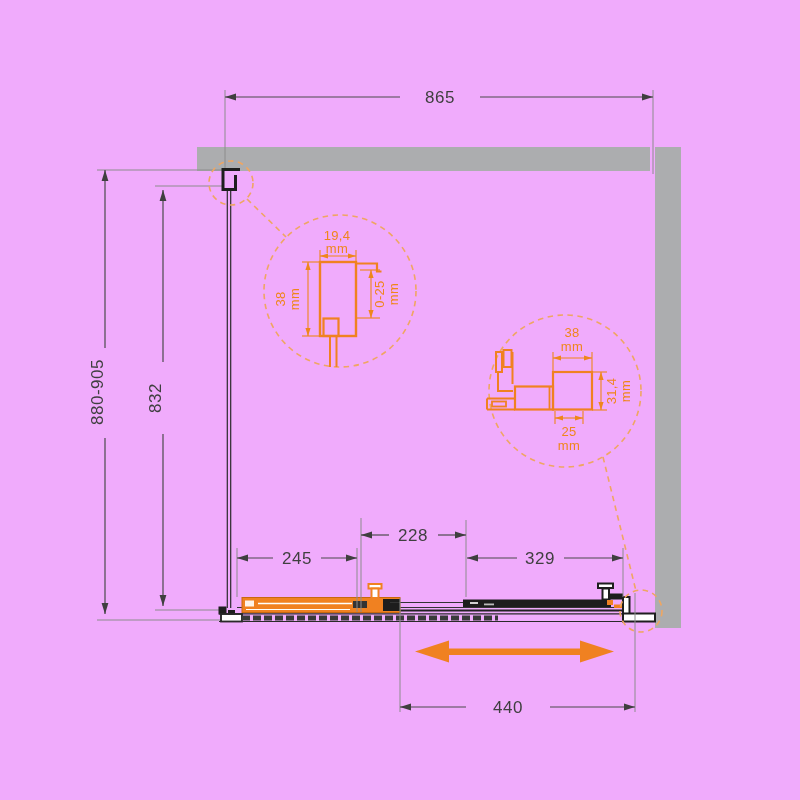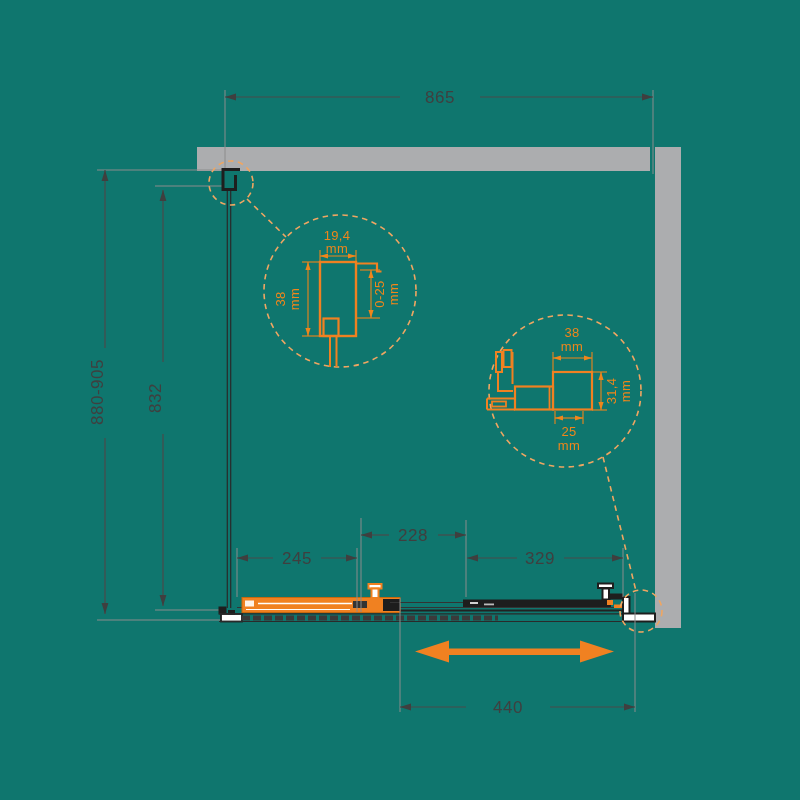--- a/index.html
+++ b/index.html
@@ -1,16 +1,16 @@
 <!DOCTYPE html>
 <html><head>
 <meta charset="utf-8">
 <style>
   html,body{margin:0;padding:0;background:#ffffff;}
-  .canvas{position:relative;width:800px;height:800px;background:#0f766e;
+  .canvas{position:relative;width:800px;height:800px;background:#f0abfc;
           font-family:"Liberation Sans", sans-serif;}
   svg{display:block;}
   text{font-family:"Liberation Sans", sans-serif;fill:#3f3f3f;letter-spacing:.5px;}
   .dim-main{font-size:17px;}
   .dim-detail{font-size:13px;fill:#ef861b;letter-spacing:.3px;}
   .extline{stroke:#8c8c8c;stroke-width:1;}
   .dimline{stroke:#4a4a4a;stroke-width:1.2;}
   .arrow{fill:#3f3f3f;}
   .oline{stroke:#f08121;fill:none;}
   .oarrow{fill:#ef861b;}

